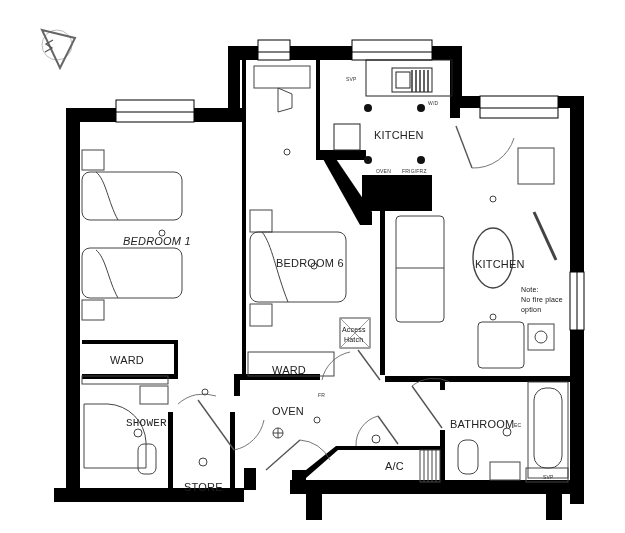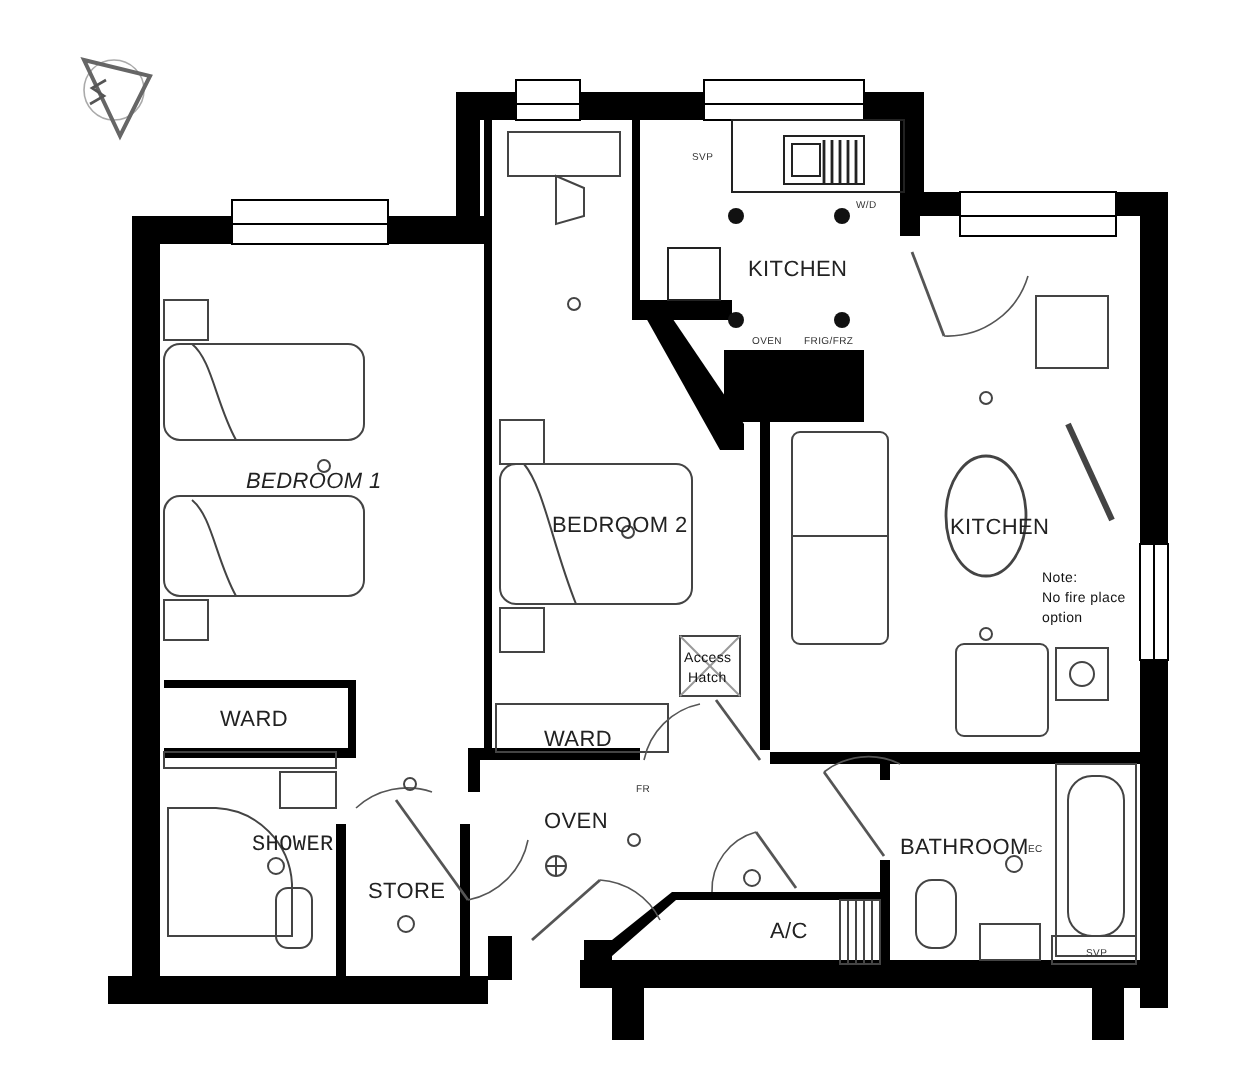--- a/index.html
+++ b/index.html
@@ -168,27 +168,27 @@
     <line x1="273" y1="433" x2="283" y2="433"></line>
       <line x1="278" y1="428" x2="278" y2="438"></line>
     <circle cx="138" cy="433" r="4"></circle>
     <circle cx="376" cy="439" r="4"></circle>
     <circle cx="507" cy="432" r="4"></circle>
     <circle cx="203" cy="462" r="4"></circle>
   </g>
 </svg>
 
 <div class="lbl" style="left:123px;top:235px;font-style:italic;">BEDROOM 1</div>
-<div class="lbl" style="left:276px;top:257px;">BEDROOM 2</div>
+<div class="lbl" style="left:276px;top:257px;">BEDROOM 6</div>
 <div class="lbl" style="left:374px;top:129px;">KITCHEN</div>
 <div class="lbl" style="left:475px;top:258px;">KITCHEN</div>
 <div class="lbl" style="left:110px;top:354px;">WARD</div>
 <div class="lbl" style="left:272px;top:364px;">WARD</div>
 <div class="lbl" style="left:126px;top:417px;font-family:Liberation Mono, monospace;">SHOWER</div>
-<div class="lbl" style="left:184px;top:440px;">STORE</div>
+<div class="lbl" style="left:184px;top:481px;">STORE</div>
 <div class="lbl" style="left:272px;top:405px;">OVEN</div>
 <div class="lbl" style="left:385px;top:460px;">A/C</div>
 <div class="lbl" style="left:450px;top:418px;text-align:right;">BATHROOM</div>
 
 <div class="lbl small" style="left:342px;top:325px;">Access</div>
 <div class="lbl small" style="left:344px;top:335px;">Hatch</div>
 <div class="lbl small" style="left:521px;top:285px;width:52px;white-space:pre-line;">Note:
 No fire place option</div>
 
 <div class="lbl tiny" style="left:346px;top:76px;">SVP</div>

